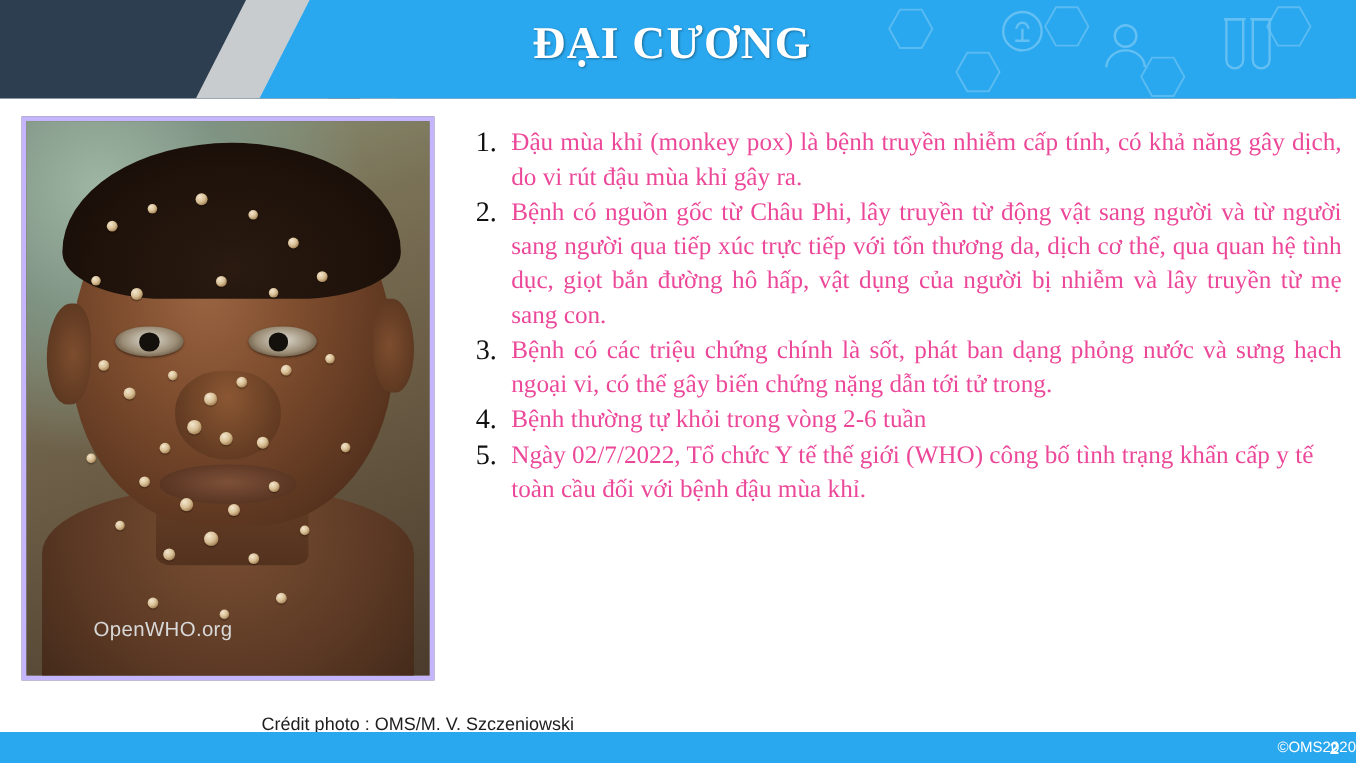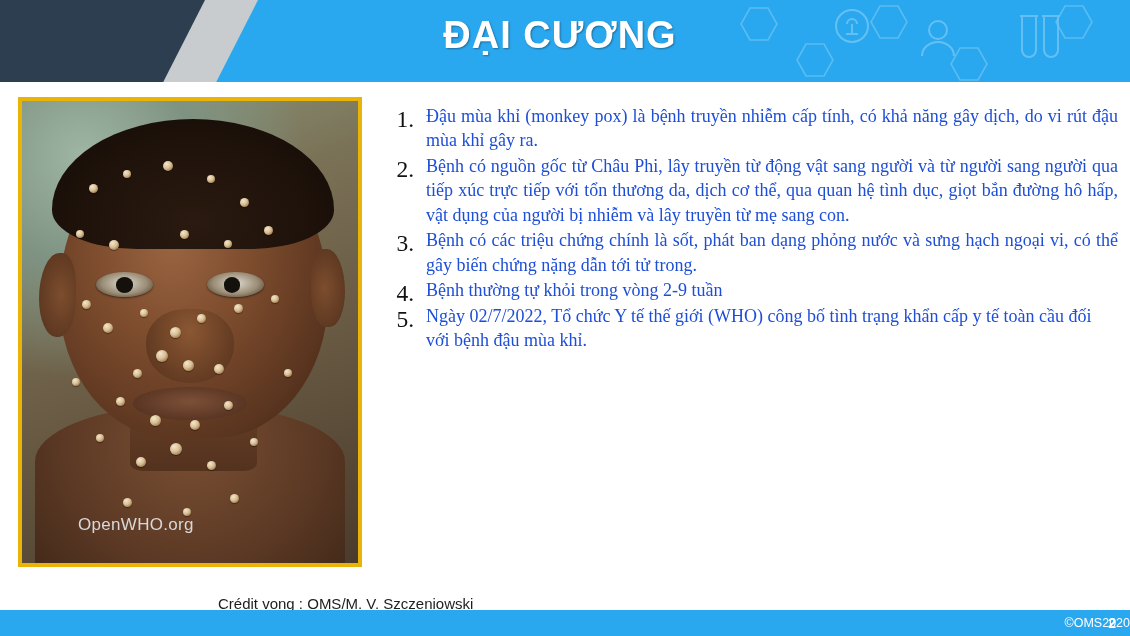--- a/index.html
+++ b/index.html
@@ -71,32 +71,32 @@
   }
   .slide-title {
     position: absolute;
     left: 330px; top: 14px;
     width: 460px;
     text-align: center;
     color: #ffffff;
     font-size: 38px;
     font-weight: bold;
     letter-spacing: 1px;
-    font-family: Liberation Sans, sans-serif;
+    font-family: Liberation Serif, serif;
     text-shadow: 1px 1px 2px rgba(0,0,0,0.35);
     white-space: nowrap;
   }
 
   
   .photo-frame {
     position: absolute;
     left: 18px; top: 97px;
     width: 344px;
     height: 470px;
-    border: 4px solid #eab308;
+    border: 4px solid #c4b5fd;
     box-sizing: border-box;
     background: #6a6352;
     overflow: hidden;
   }
   .photo-canvas {
     position: absolute;
     left: 0; top: 0;
     width: 100%;
     height: 100%;
   }
@@ -208,23 +208,23 @@
     margin: 0;
     padding: 0 0 0 0;
     list-style: none;
     counter-reset: pt;
   }
   ol.points > li {
     position: relative;
     counter-increment: pt;
     padding-left: 48px;
     margin-bottom: 1px;
-    font-size: 18px;
+    font-size: 21px;
     line-height: 1.36;
-    color: #1d4ed8;
+    color: #ec4899;
     text-align: justify;
     font-family: "Liberation Serif", serif;
   }
   ol.points > li::before {
     content: counter(pt) ".";
     position: absolute;
     left: 6px;
     top: 0;
     width: 30px;
     text-align: right;
@@ -344,28 +344,28 @@
         <div class="les" style="left:68%;top:73%;width:8px;height:8px;"></div>
         <div class="les" style="left:15%;top:60%;width:8px;height:8px;"></div>
         <div class="les" style="left:78%;top:58%;width:8px;height:8px;"></div>
         <div class="les" style="left:30%;top:86%;width:9px;height:9px;"></div>
         <div class="les" style="left:48%;top:88%;width:8px;height:8px;"></div>
         <div class="les" style="left:62%;top:85%;width:9px;height:9px;"></div>
       </div>
     </div>
     <div class="watermark">OpenWHO.org</div>
   </div>
-  <div class="credit">Crédit vong : OMS/M. V. Szczeniowski</div>
+  <div class="credit">Crédit photo : OMS/M. V. Szczeniowski</div>
 
   <div class="content">
     <ol class="points">
       <li>Đậu mùa khỉ (monkey pox) là bệnh truyền nhiễm cấp tính, có khả năng gây dịch, do vi rút đậu mùa khỉ gây ra.</li>
       <li>Bệnh có nguồn gốc từ Châu Phi, lây truyền từ động vật sang người và từ người sang người qua tiếp xúc trực tiếp với tổn thương da, dịch cơ thể, qua quan hệ tình dục, giọt bắn đường hô hấp, vật dụng của người bị nhiễm và lây truyền từ mẹ sang con.</li>
       <li>Bệnh có các triệu chứng chính là sốt, phát ban dạng phỏng nước và sưng hạch ngoại vi, có thể gây biến chứng nặng dẫn tới tử trong.</li>
-      <li class="nojust">Bệnh thường tự khỏi trong vòng 2-9 tuần</li>
+      <li class="nojust">Bệnh thường tự khỏi trong vòng 2-6 tuần</li>
       <li class="nojust">Ngày 02/7/2022, Tổ chức Y tế thế giới (WHO) công bố tình trạng khẩn cấp y tế toàn cầu đối với bệnh đậu mùa khỉ.</li>
     </ol>
   </div>
 
   <div class="footer">
     <div class="footer-text">©OMS2020</div>
     <div class="page-num">2</div>
   </div>
 
 </div>

